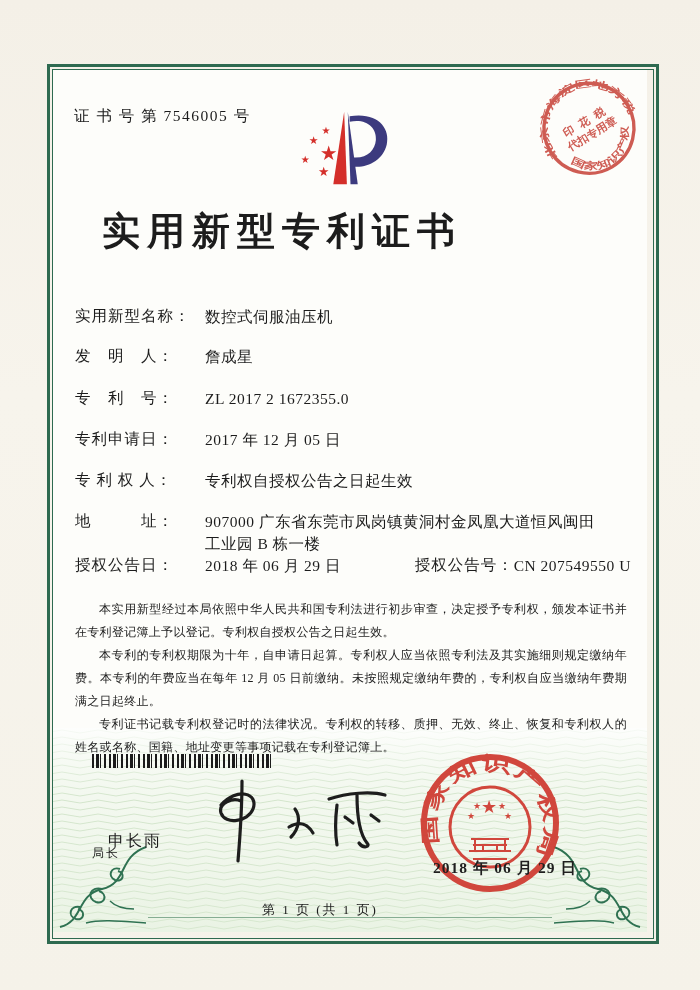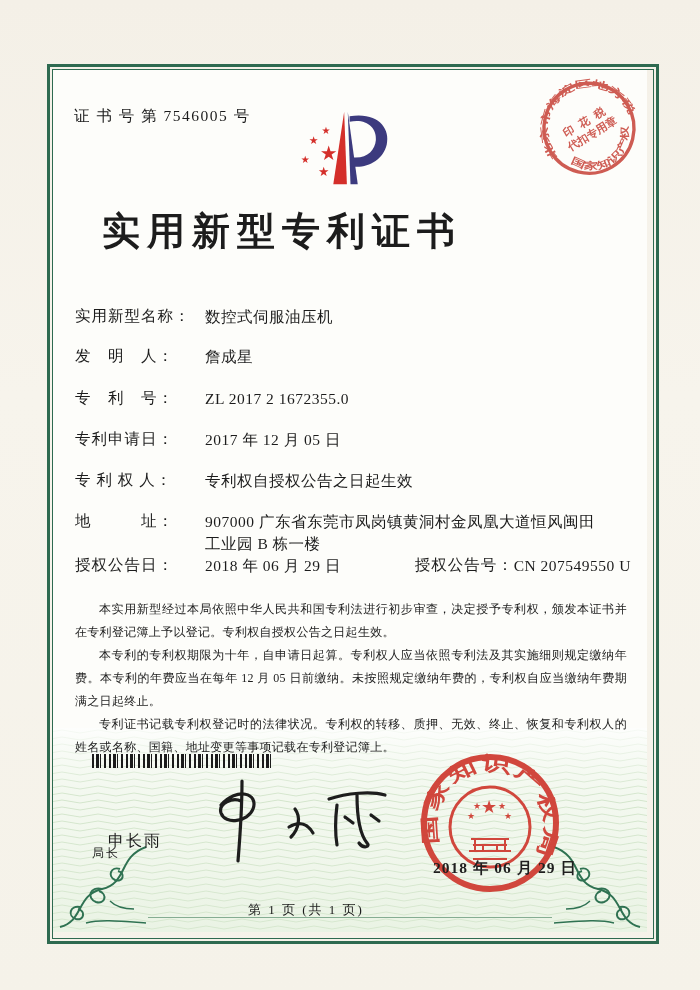--- a/index.html
+++ b/index.html
@@ -37,21 +37,21 @@
   
   .sig-title{left:92px;top:800px;font-size:12px;letter-spacing:2px;z-index:3;font-family:"Liberation Sans","DejaVu Sans",sans-serif;margin-top:45px;}
   .sig-name{left:90px;top:831px;font-size:16px;letter-spacing:2px;z-index:3;font-family:"Liberation Sans","DejaVu Sans",sans-serif;margin-left:18px;}
   .sig-script{left:195px;top:775px;z-index:3;}
   
   .seal{left:415px;top:747px;z-index:3;opacity:.93;}
   .seal-date{left:425px;top:858px;width:160px;text-align:center;font-size:15.5px;font-weight:bold;letter-spacing:1px;color:#1f1f1f;z-index:4;}
   .stamp{left:540px;top:78px;z-index:6;opacity:.88;transform:rotate(-31deg);}
   
   .hairline{left:148px;top:917px;width:404px;height:1px;background:#4e8766;opacity:.65;z-index:2;}
-  .footer{left:2px;top:901px;width:608px;text-align:center;font-size:13px;letter-spacing:2px;z-index:3;}
+  .footer{left:16px;top:901px;width:608px;text-align:center;font-size:13px;letter-spacing:2px;z-index:3;}
   .orn-l{left:56px;top:843px;z-index:2;}
   .orn-r{left:549px;top:843px;z-index:2;transform:scaleX(-1);}
 </style>
 </head>
 <body>
 
 <div class="abs paper"></div>
 <div class="abs waveband">
   <svg width="594" height="204" xmlns="http://www.w3.org/2000/svg">
     <defs>

